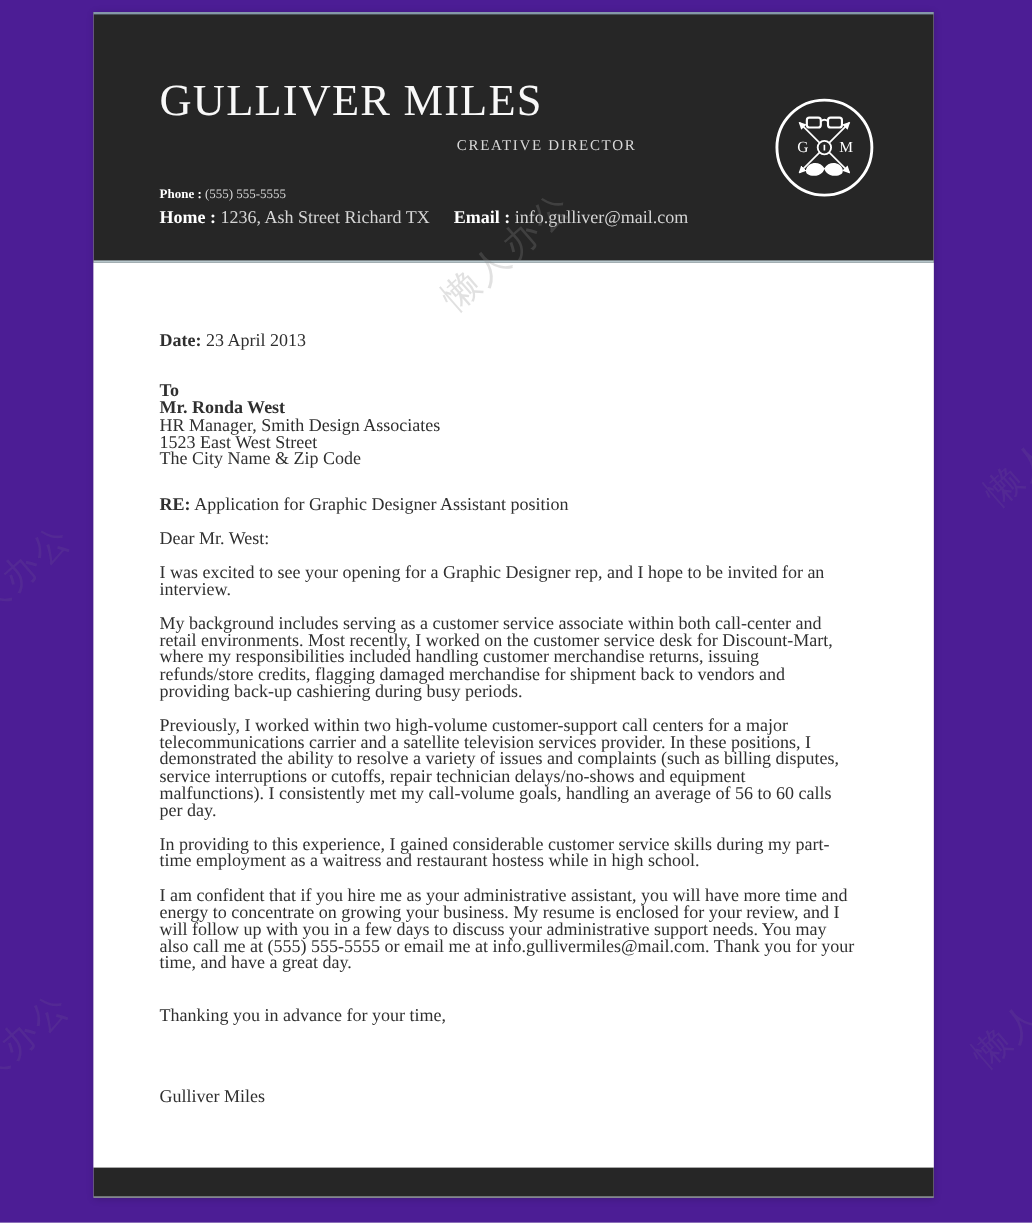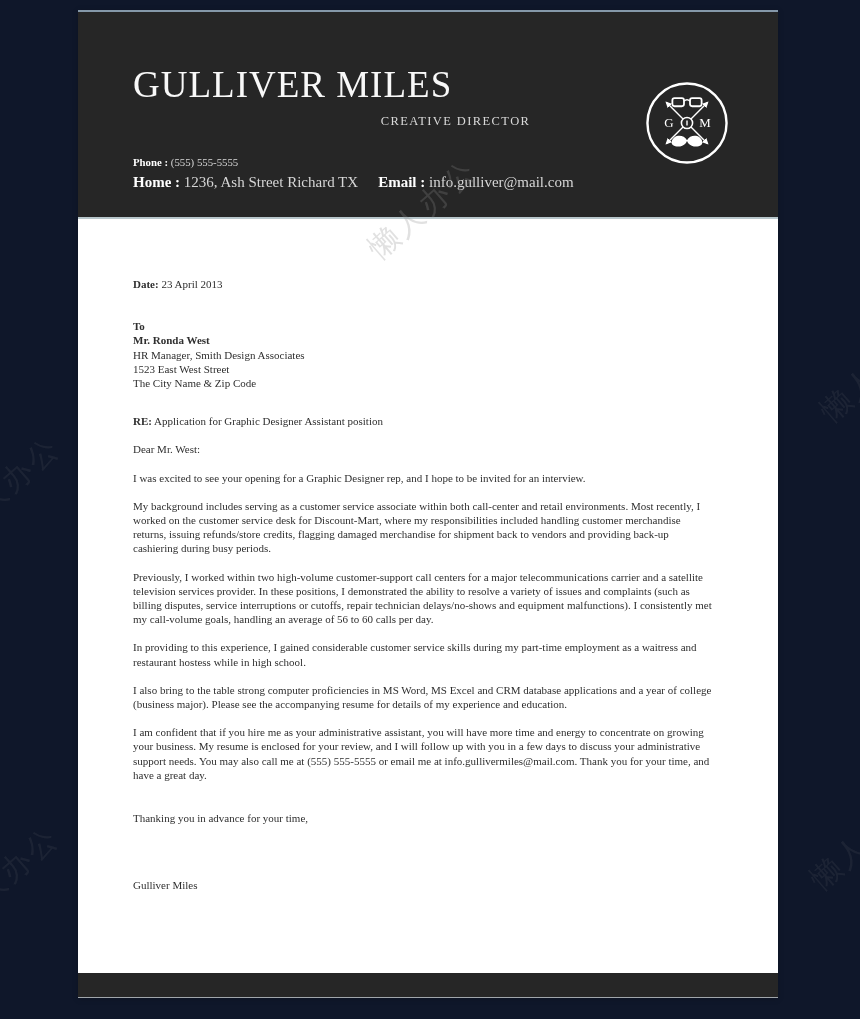--- a/index.html
+++ b/index.html
@@ -1,19 +1,19 @@
 <!DOCTYPE html>
 <html><head>
 <meta charset="utf-8">
 <style>
   * { margin:0; padding:0; box-sizing:border-box; }
   html,body { background:#e9ebee; }
   .canvas {
     position:relative; width:860px; height:1019px;
-    background:#0f172a; overflow:hidden;
+    background:#4c1d95; overflow:hidden;
     font-family:"Liberation Serif","DejaVu Serif",serif;
   }
   .page {
     position:absolute; left:78px; top:10px; width:700px; height:988px;
     background:#ffffff; box-shadow:0 1px 6px rgba(0,0,0,0.18);
   }
   
   .page-header {
     position:relative; height:209px; background:#262626;
     border-top:2px solid #8598a9; border-bottom:2px solid #b7c6cb;
@@ -28,21 +28,21 @@
   }
   .contact-row1 { margin-top:27px; font-size:10.8px; color:#d6d6d6; }
   .contact-row2 { margin-top:6px; font-size:15px; color:#d6d6d6; display:flex;align-items:flex-end; }
   .contact-label { font-weight:bold; color:#ffffff; }
   .contact-email { margin-left:20px; }
   .logo { position:absolute; left:566px; top:68px; width:86px; height:86px; }
   
   .page-body {
     height:754px; background:#ffffff;
     padding:58px 66px 0 55px;
-    font-size:11px; line-height:14.2px; color:#2f2f2f;
+    font-size:15px; line-height:14.2px; color:#2f2f2f;
   }
   .bold { font-weight:bold; }
   .to-block { margin-top:28px; }
   .re-row { margin-top:24px; }
   .salutation { margin-top:14px; }
   .para { margin-top:14px; }
   .closing { margin-top:29px; }
   .signature { margin-top:53px; }
   
   .page-footer {
@@ -130,21 +130,20 @@
         <span class="bold">RE:</span>
         <span>Application for Graphic Designer Assistant position</span>
       </div>
 
       <div class="salutation">Dear Mr. West:</div>
 
       <p class="para">I was excited to see your opening for a Graphic Designer rep, and I hope to be invited for an interview.</p>
       <p class="para">My background includes serving as a customer service associate within both call-center and retail environments. Most recently, I worked on the customer service desk for Discount-Mart, where my responsibilities included handling customer merchandise returns, issuing refunds/store credits, flagging damaged merchandise for shipment back to vendors and providing back-up cashiering during busy periods.</p>
       <p class="para">Previously, I worked within two high-volume customer-support call centers for a major telecommunications carrier and a satellite television services provider. In these positions, I demonstrated the ability to resolve a variety of issues and complaints (such as billing disputes, service interruptions or cutoffs, repair technician delays/no-shows and equipment malfunctions). I consistently met my call-volume goals, handling an average of 56 to 60 calls per day.</p>
       <p class="para">In providing to this experience, I gained considerable customer service skills during my part-time employment as a waitress and restaurant hostess while in high school.</p>
-      <p class="para">I also bring to the table strong computer proficiencies in MS Word, MS Excel and CRM database applications and a year of college (business major). Please see the accompanying resume for details of my experience and education.</p>
       <p class="para">I am confident that if you hire me as your administrative assistant, you will have more time and energy to concentrate on growing your business. My resume is enclosed for your review, and I will follow up with you in a few days to discuss your administrative support needs. You may also call me at (555) 555-5555 or email me at info.gullivermiles@mail.com. Thank you for your time, and have a great day.</p>
 
       <div class="closing">Thanking you in advance for your time,</div>
       <div class="signature">Gulliver Miles</div>
     </div>
 
     <div class="page-footer"></div>
   </div>
 
   <div class="wm wm-center">懒人办公</div>

